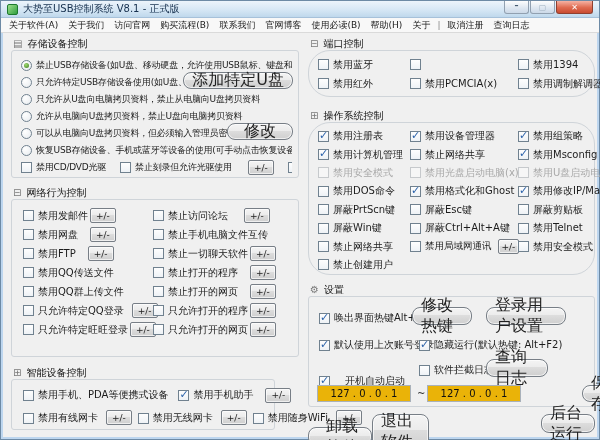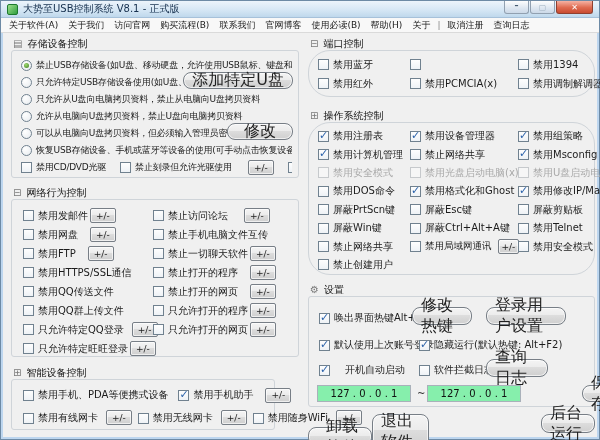--- a/index.html
+++ b/index.html
@@ -65,21 +65,21 @@
   .abs{position:absolute;}
   
   .vrow{display:flex;align-items:center;height:17px;overflow:hidden;}
   .nrow{display:flex;align-items:center;height:19px;overflow:visible;}
   
   .st-box{left:8px;top:17px;width:288px;height:128px;padding:6px 6px 0 9px;}
   
   .nw-col{position:absolute;top:6px;display:block;}
   
   .grid3{display:grid;grid-template-columns:92px 108px auto;align-items:center;border-radius:22px;}
-  .ip{position:absolute;height:17px;width:94px;background:#86efac;border:1px solid #a9b1ba;
+  .ip{position:absolute;height:17px;width:94px;background:#eab308;border:1px solid #a9b1ba;
     font-size:10px;color:#111;display:flex;align-items:center;justify-content:center;}
   .tilde{position:absolute;font-size:10px;color:#333;}
 </style>
 </head>
 <body>
 
 <div class="win">
 
   <div class="titlebar">
     <span class="appic"></span>
@@ -191,26 +191,20 @@
         <div class="nrow">
             <span class="ctrl">
               <span class="cb"></span>
               <span class="lb">禁用FTP</span>
             </span>
             <span class="btn pm" style="margin-left:12px;">+/-</span>
           </div>
         <div class="nrow">
             <span class="ctrl">
               <span class="cb"></span>
-              <span class="lb">禁用HTTPS/SSL通信</span>
-            </span>
-          </div>
-        <div class="nrow">
-            <span class="ctrl">
-              <span class="cb"></span>
               <span class="lb">禁用QQ传送文件</span>
             </span>
           </div>
         <div class="nrow">
             <span class="ctrl">
               <span class="cb"></span>
               <span class="lb">禁用QQ群上传文件</span>
             </span>
           </div>
         <div class="nrow">
@@ -453,21 +447,21 @@
       <span class="btn abs" style="left:103px;top:10px;width:60px;">修改热键</span>
       <span class="btn abs" style="left:177px;top:10px;width:80px;">登录用户设置</span>
       <span class="ctrl abs on" style="left:10px;top:41px;">
           <span class="cb"></span>
           <span class="lb">默认使用上次账号登录</span>
         </span>
       <span class="ctrl abs on" style="left:110px;top:41px;">
           <span class="cb"></span>
           <span class="lb">隐藏运行(默认热键: Alt+F2)</span>
         </span>
-      <span class="ctrl abs on" style="left:10px;top:66px;gap:15px;">
+      <span class="ctrl abs on" style="left:10px;top:77px;gap:15px;">
           <span class="cb"></span>
           <span class="lb">开机自动启动</span>
         </span>
       <span class="ctrl abs" style="left:110px;top:66px;">
           <span class="cb"></span>
           <span class="lb">软件拦截日志</span>
         </span>
       <span class="btn abs" style="left:177px;top:62px;width:62px;">查询日志</span>
       <span class="ip" style="left:8px;top:88px;">127 .  0  .  0  .  1</span>
       <span class="tilde" style="left:108px;top:91px;">~</span>

